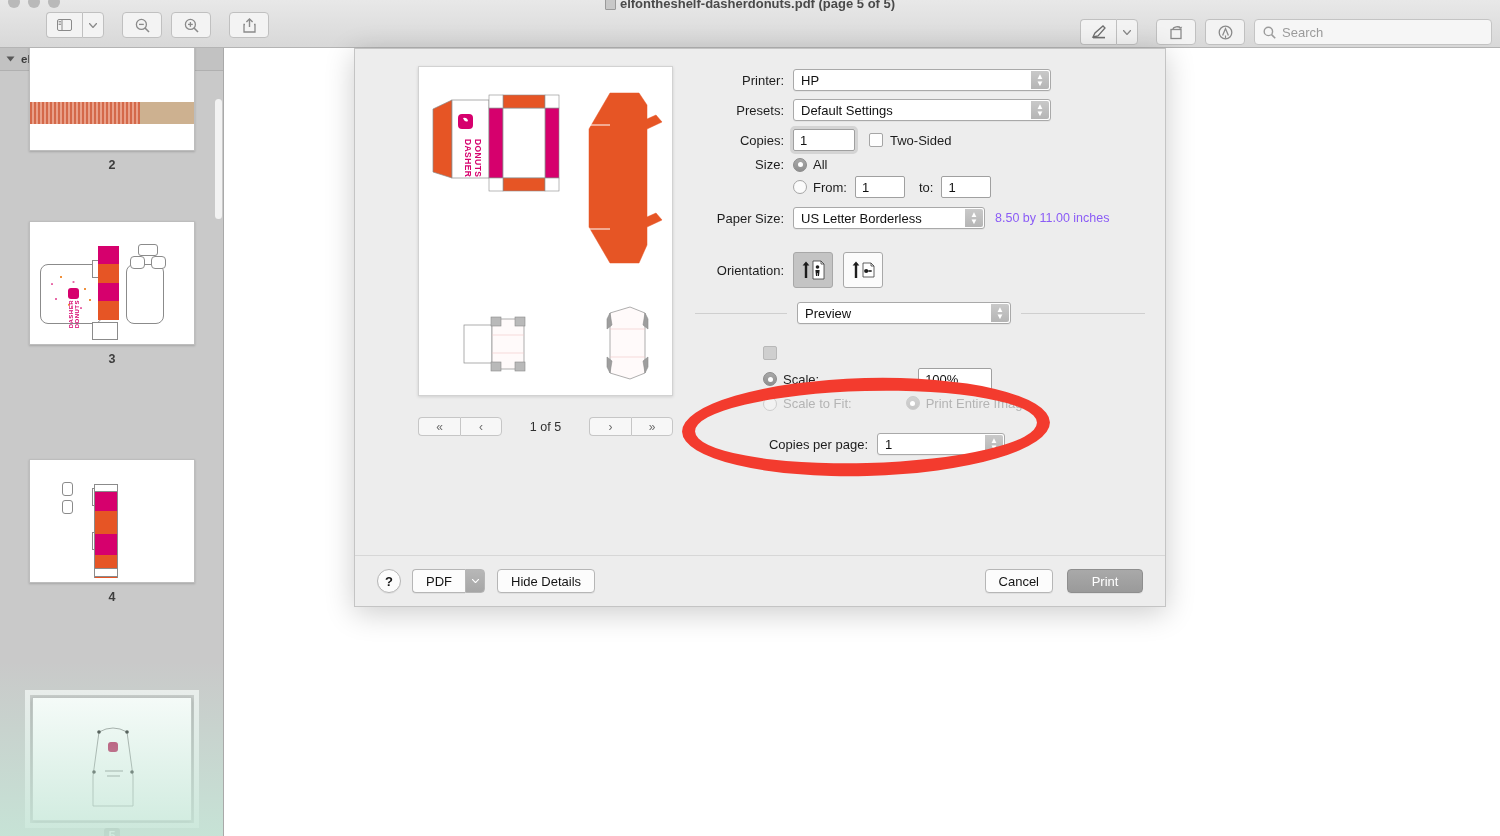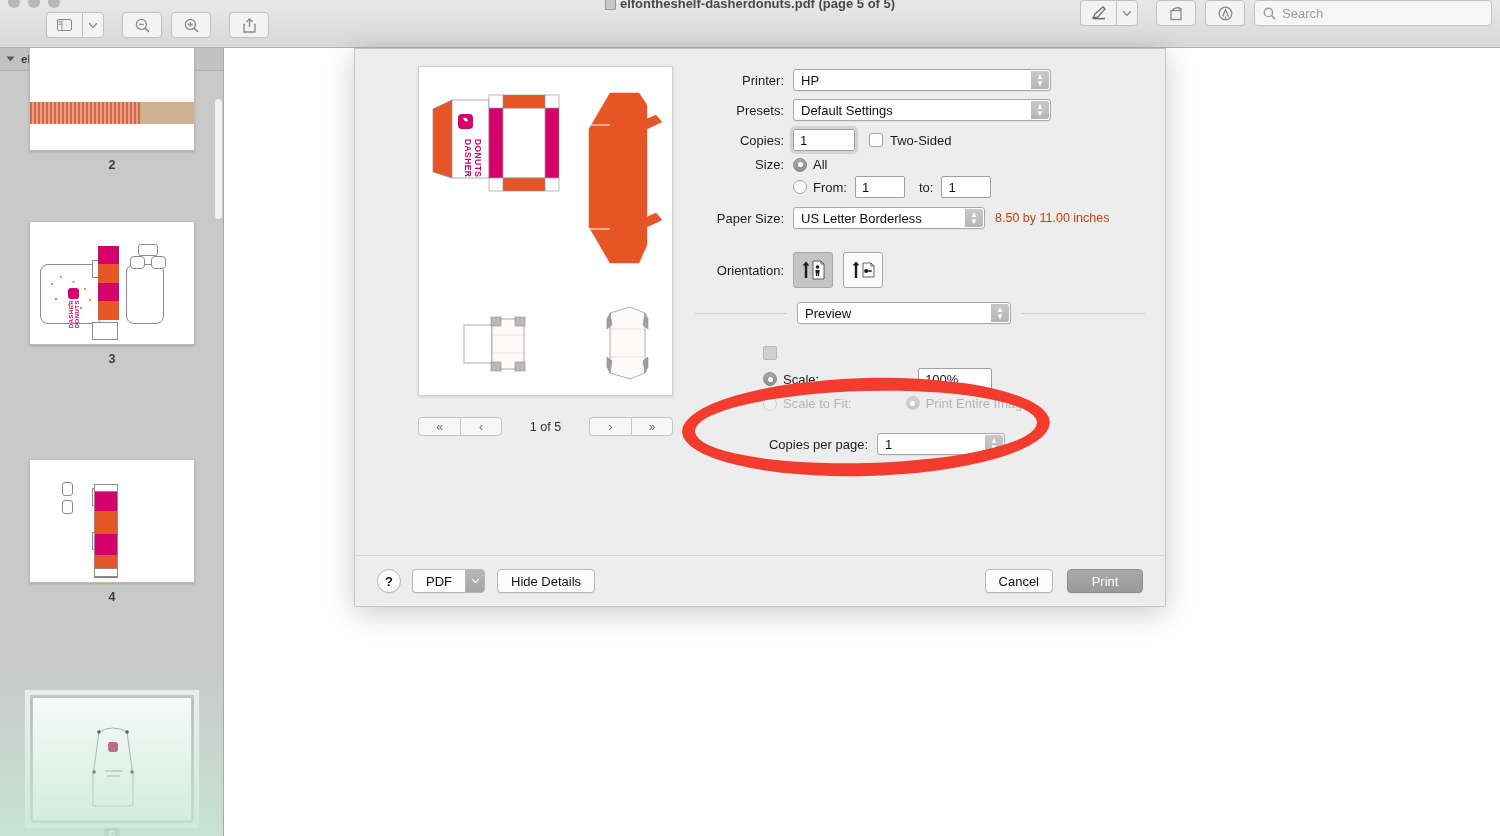--- a/index.html
+++ b/index.html
@@ -39,21 +39,21 @@
   .tb-group { position: absolute; display: flex; }
   .tb-btn {
     height: 26px; min-width: 40px; background: #f3f3f3;
     border: 1px solid #c0c0c0; border-radius: 4px;
     display: flex; align-items: center; justify-content: center;
     margin-right: 9px; color: #8a8a8a;
   }
   .tb-btn.joined-l { border-radius: 4px 0 0 4px; margin-right: 0; border-right: none; min-width: 36px;}
   .tb-btn.joined-r { border-radius: 0 4px 4px 0; min-width: 22px; }
   .tb-left { left: 46px; top: 12px; }
-  .tb-right { right: 8px; top: 0; align-items: center; }
+  .tb-right { right: 8px; top: 19px; align-items: center; }
 
   .search-box {
     height: 26px; width: 238px; background: #f6f6f6;
     border: 1px solid #c4c4c4; border-radius: 4px;
     display: flex; align-items: center; padding: 0 8px; gap: 6px;
   }
   .search-box .ph { font-size: 13px; color: #9b9b9b; }
 
   
   .sidebar {
@@ -155,21 +155,21 @@
     display: inline-flex; align-items: center; justify-content: center;
     flex: none; margin-right: 6px;
   }
   .radio.on { background: linear-gradient(to bottom,#a8a8a8,#8f8f8f); border-color: #8a8a8a; }
   .radio.on::after { content: ""; width: 5px; height: 5px; border-radius: 50%; background: #ffffff; }
   .checkbox {
     width: 14px; height: 14px; border: 1px solid #a5a5a5; background: #fdfdfd;
     border-radius: 2px; flex: none; margin-right: 7px;
   }
   .opt-text { font-size: 13px; color: #1d1d1d; }
-  .hint { font-size: 12.5px; color: #c2410c; margin-left: 10px; white-space: nowrap; }
+  .hint { font-size: 12.5px; color: #8b5cf6; margin-left: 10px; white-space: nowrap; }
 
   .orient-btn {
     width: 40px; height: 36px; border: 1px solid #a8a8a8; border-radius: 3px;
     background: #fbfbfb; margin-right: 10px; position: relative;
     display: flex; align-items: center; justify-content: center;
   }
   .orient-btn.active { background: #c4c4c4; }
 
   .sep-row { display: flex; align-items: center; margin: 14px 0 0 0; }
   .sep-line { flex: 1; height: 1px; background: #cfcfcf; }

